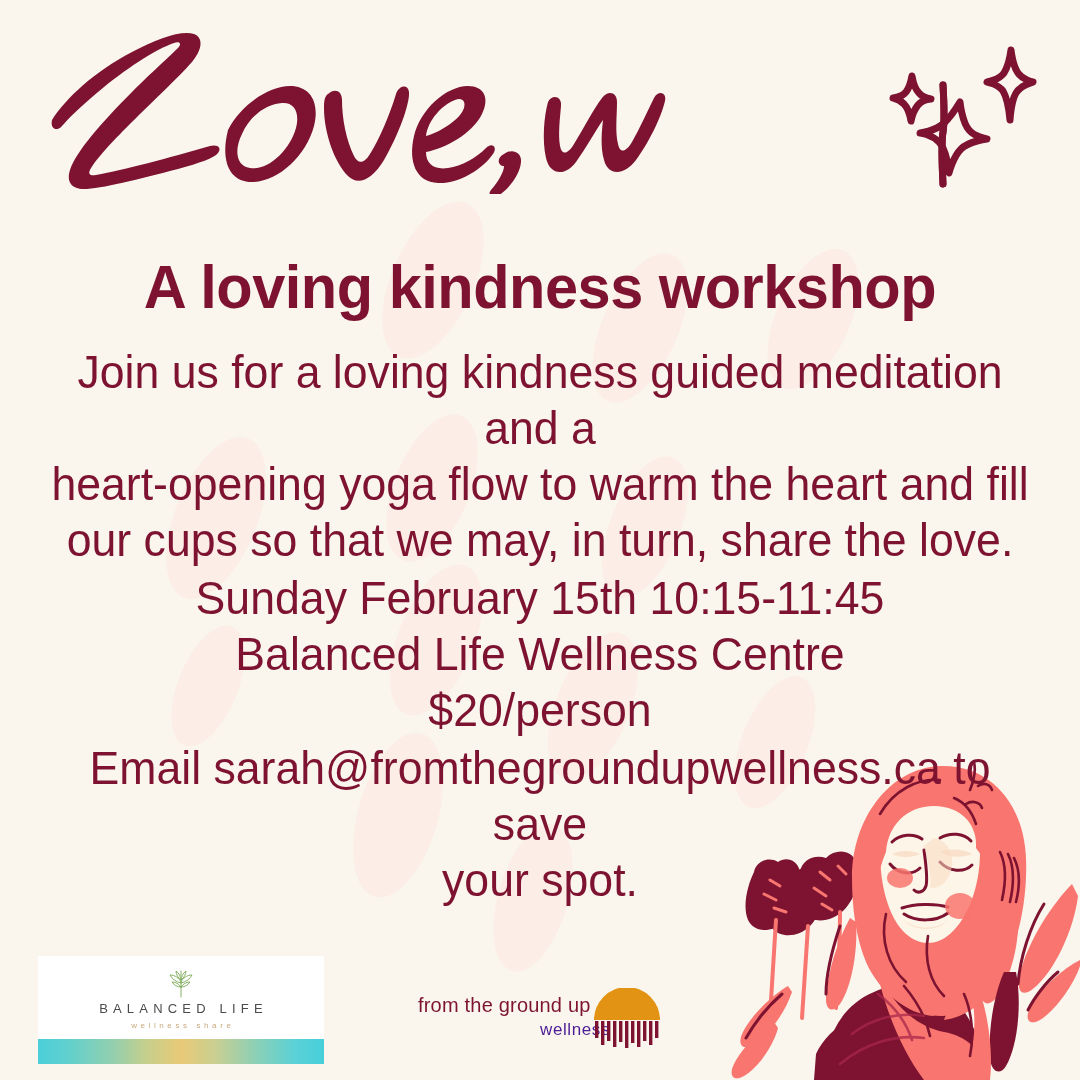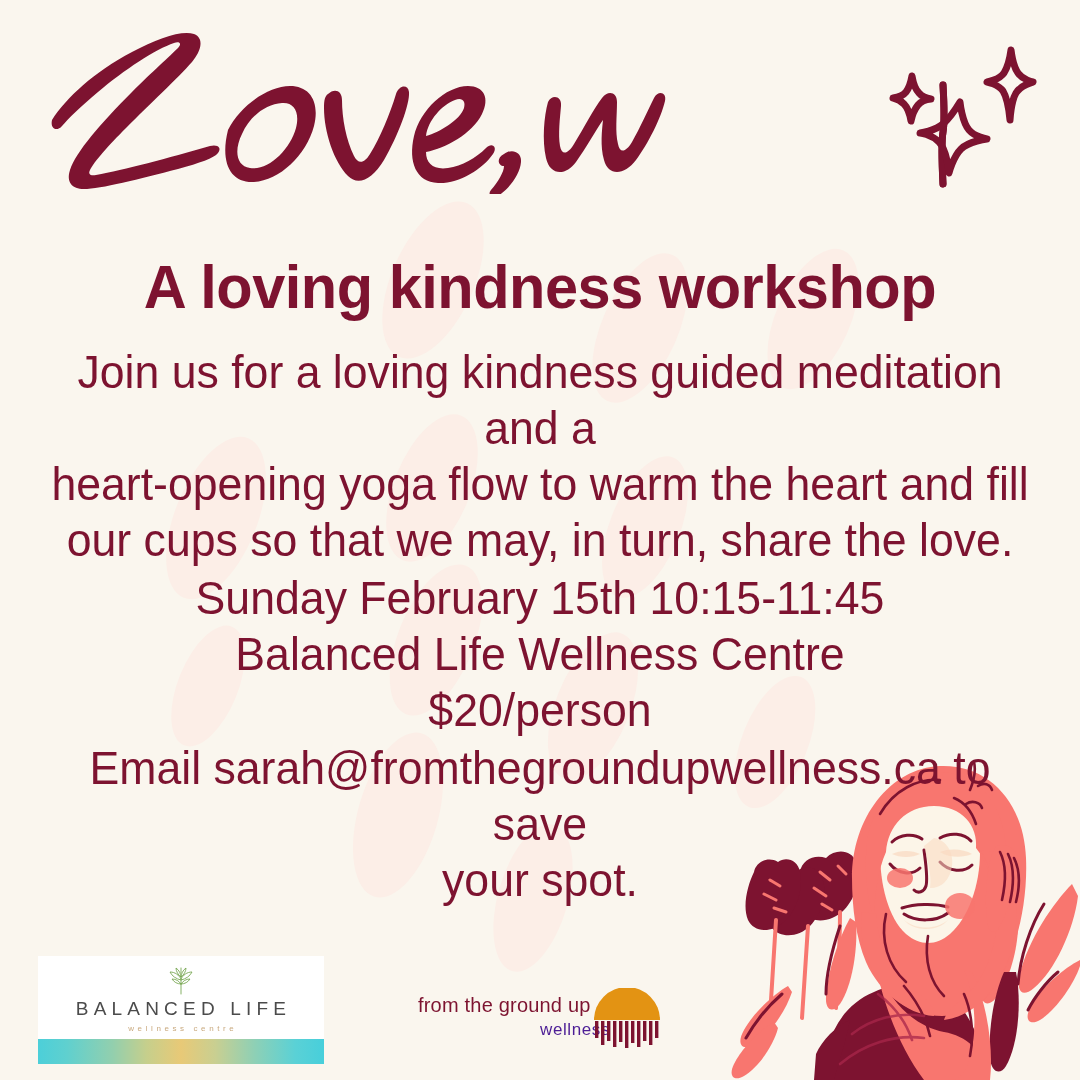--- a/index.html
+++ b/index.html
@@ -86,21 +86,21 @@
   .bl-inner{
     flex:1;
     display:flex;flex-direction:column;
     align-items:center;justify-content:center;
     padding-top:4px;
   }
   .bl-sprig{width:30px;height:28px;margin-bottom:4px;}
   .bl-sprig svg{display:block;width:100%;height:100%;}
   .bl-name{
     font-family:"Liberation Sans",sans-serif;
-    font-size:19px;
+    font-size:13px;
     letter-spacing:5.2px;
     color:#4b4b4b;
     text-indent:5px;
     line-height:1;
   }
   .bl-sub{
     font-family:"Liberation Sans",sans-serif;
     font-size:8px;
     letter-spacing:3.6px;
     color:#c9a97e;
@@ -273,21 +273,21 @@
             <path d="M15 13 C20 12 24 9 26 5 C21 5 17 8 15 12"></path>
             <path d="M15 10 C12 8 10 4 10 1 C13 3 15 7 15 10"></path>
             <path d="M15 10 C18 8 20 4 20 1 C17 3 15 7 15 10"></path>
             <path d="M15 17 C11 17 8 15 6 12 C10 12 13 14 15 17"></path>
             <path d="M15 17 C19 17 22 15 24 12 C20 12 17 14 15 17"></path>
             <path d="M15 6 L15 1"></path>
           </g>
         </svg>
       </div>
       <div class="bl-name">BALANCED LIFE</div>
-      <div class="bl-sub">wellness centre</div>
+      <div class="bl-sub">wellness share</div>
     </div>
     <div class="bl-bar"></div>
   </div>
 
   <div class="ftgu">
     <div class="ftgu-word">from the ground up</div>
     <div class="ftgu-sub">wellness</div>
     <div class="ftgu-sun">
       <svg viewBox="0 0 78 60" xmlns="http://www.w3.org/2000/svg">
         <path d="M6 32 A33 33 0 0 1 72 32 Z" fill="#e39313"></path>

